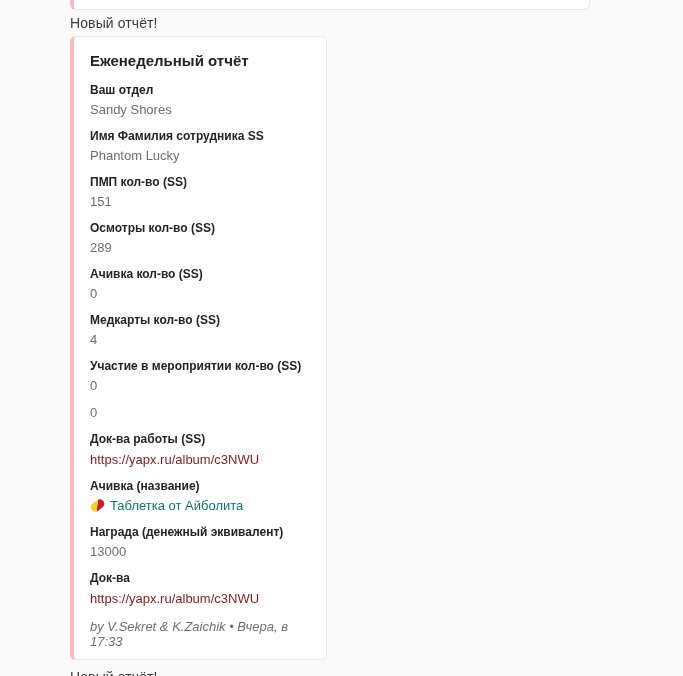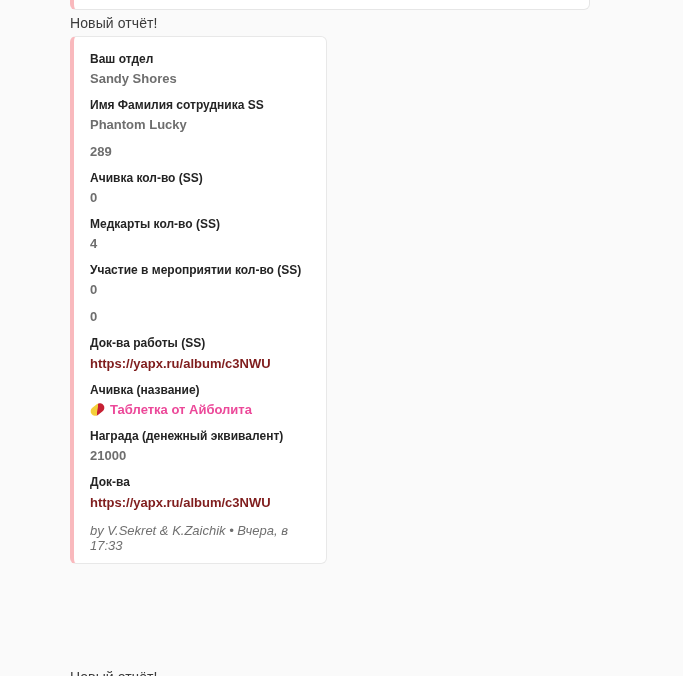--- a/index.html
+++ b/index.html
@@ -78,32 +78,31 @@
     color: #242424;
     line-height: 17px;
     margin-bottom: 2px;
   }
 
   .field-value {
     font-size: 13px;
     color: #6e6e6e;
     line-height: 17px;
     word-break: break-all;
-    font-weight: bold;
   }
 
   .field-value.link {
     color: #7f1d1d;
   }
 
   .field-value.emoji-value {
     display: flex;
     align-items: center;
     gap: 5px;
-    color: #ec4899;
+    color: #0f766e;
   }
 
   
   .pill-icon {
     position: relative;
     display: inline-block;
     width: 15px;
     height: 15px;
     flex: 0 0 15px;
   }
@@ -141,31 +140,37 @@
 </head>
 <body>
 
 <div class="page">
 
   <div class="card-partial-top"></div>
 
   <div class="feed-label">Новый отчёт!</div>
 
   <div class="report-card">
+    <div class="card-title">Еженедельный отчёт</div>
 
     <div id="fields-container">
         <div class="field">
           <div class="field-label">Ваш отдел</div>
           <div class="field-value">Sandy Shores</div>
         </div>
         <div class="field">
           <div class="field-label">Имя Фамилия сотрудника SS</div>
           <div class="field-value">Phantom Lucky</div>
         </div>
         <div class="field">
+          <div class="field-label">ПМП кол-во (SS)</div>
+          <div class="field-value">151</div>
+        </div>
+        <div class="field">
+          <div class="field-label">Осмотры кол-во (SS)</div>
           <div class="field-value">289</div>
         </div>
         <div class="field">
           <div class="field-label">Ачивка кол-во (SS)</div>
           <div class="field-value">0</div>
         </div>
         <div class="field">
           <div class="field-label">Медкарты кол-во (SS)</div>
           <div class="field-value">4</div>
         </div>
@@ -181,21 +186,21 @@
           <div class="field-label">Ачивка (название)</div>
           <div class="field-value emoji-value">
             <span class="pill-icon">
               <span class="pill-body"></span>
             </span>
             <span>Таблетка от Айболита</span>
           </div>
         </div>
         <div class="field">
           <div class="field-label">Награда (денежный эквивалент)</div>
-          <div class="field-value">21000</div>
+          <div class="field-value">13000</div>
         </div>
         <div class="field"><div class="field-label">Док-ва</div><a class="field-value link" href="#" style="text-decoration: none;">https://yapx.ru/album/c3NWU</a></div>
       </div>
 
     <div class="card-footer">by V.Sekret &amp; K.Zaichik • Вчера, в 17:33</div>
   </div>
 
   <div class="feed-label-bottom">Новый отчёт!</div>
 
 </div>

